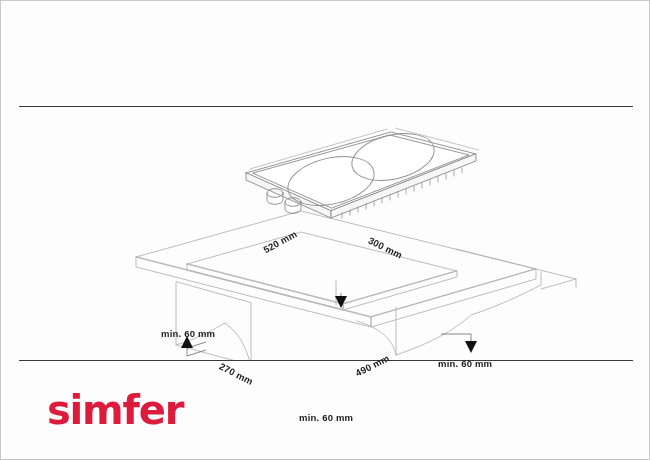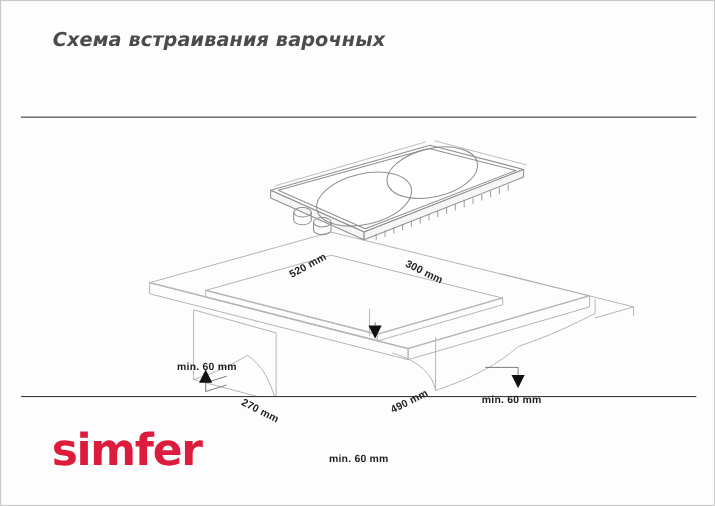--- a/index.html
+++ b/index.html
@@ -122,21 +122,20 @@
     letter-spacing: -1.2px;
     line-height: 46px;
   }
 </style>
 </head>
 <body>
 
 <div id="page">
 
   <div id="title-block">
-    <div class="title-line">Схема встраивания варочных</div>
   </div>
 
   <div class="rule" id="rule-top"></div>
   <div class="rule" id="rule-bottom"></div>
 
   <div id="drawing-area">
 
     <svg id="drawing-svg" viewBox="0 0 650 253">
       <defs>
         <marker id="arrow-up" viewBox="0 0 10 10" refX="5" refY="9" markerWidth="7" markerHeight="7" orient="auto-start-reverse">

